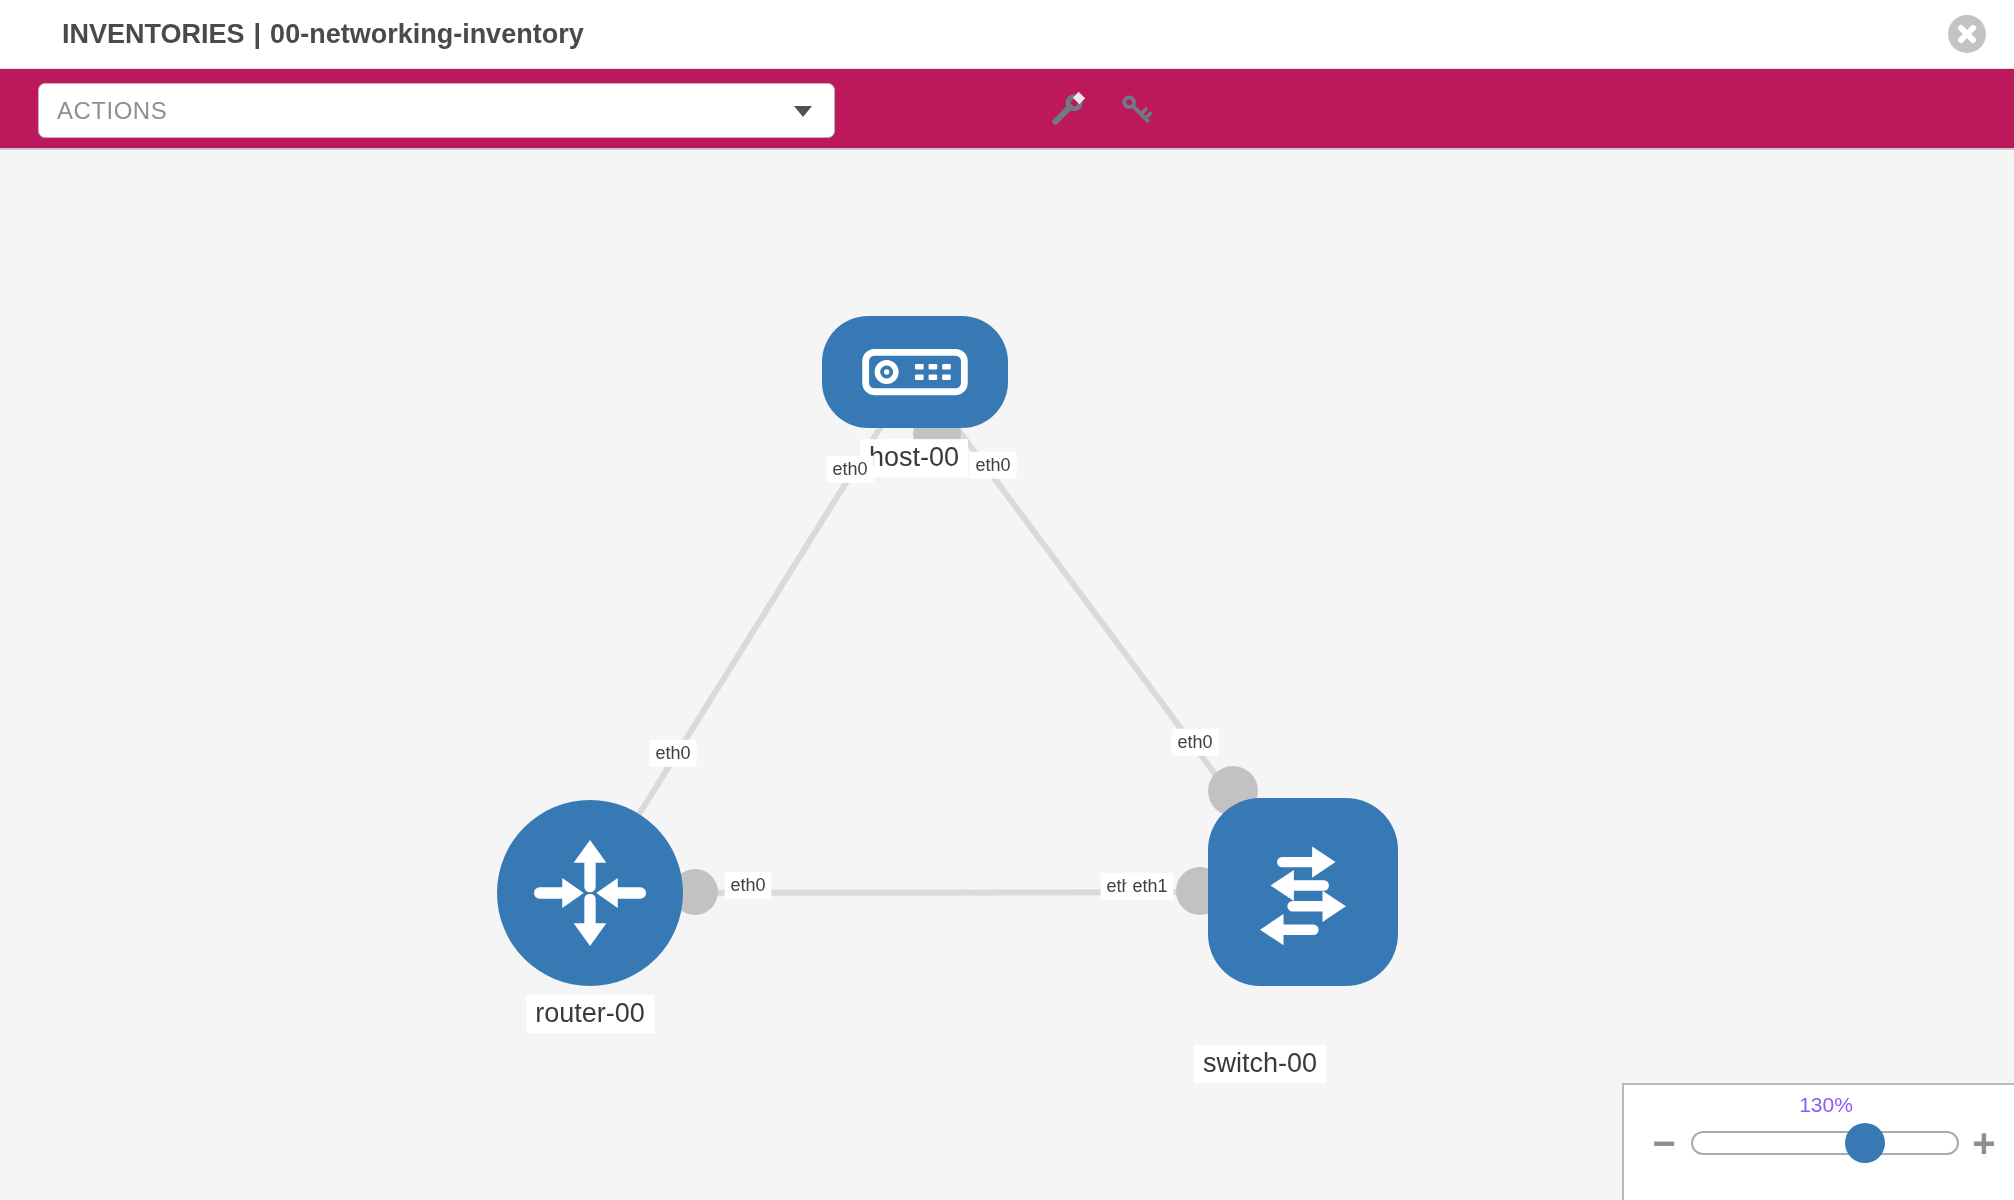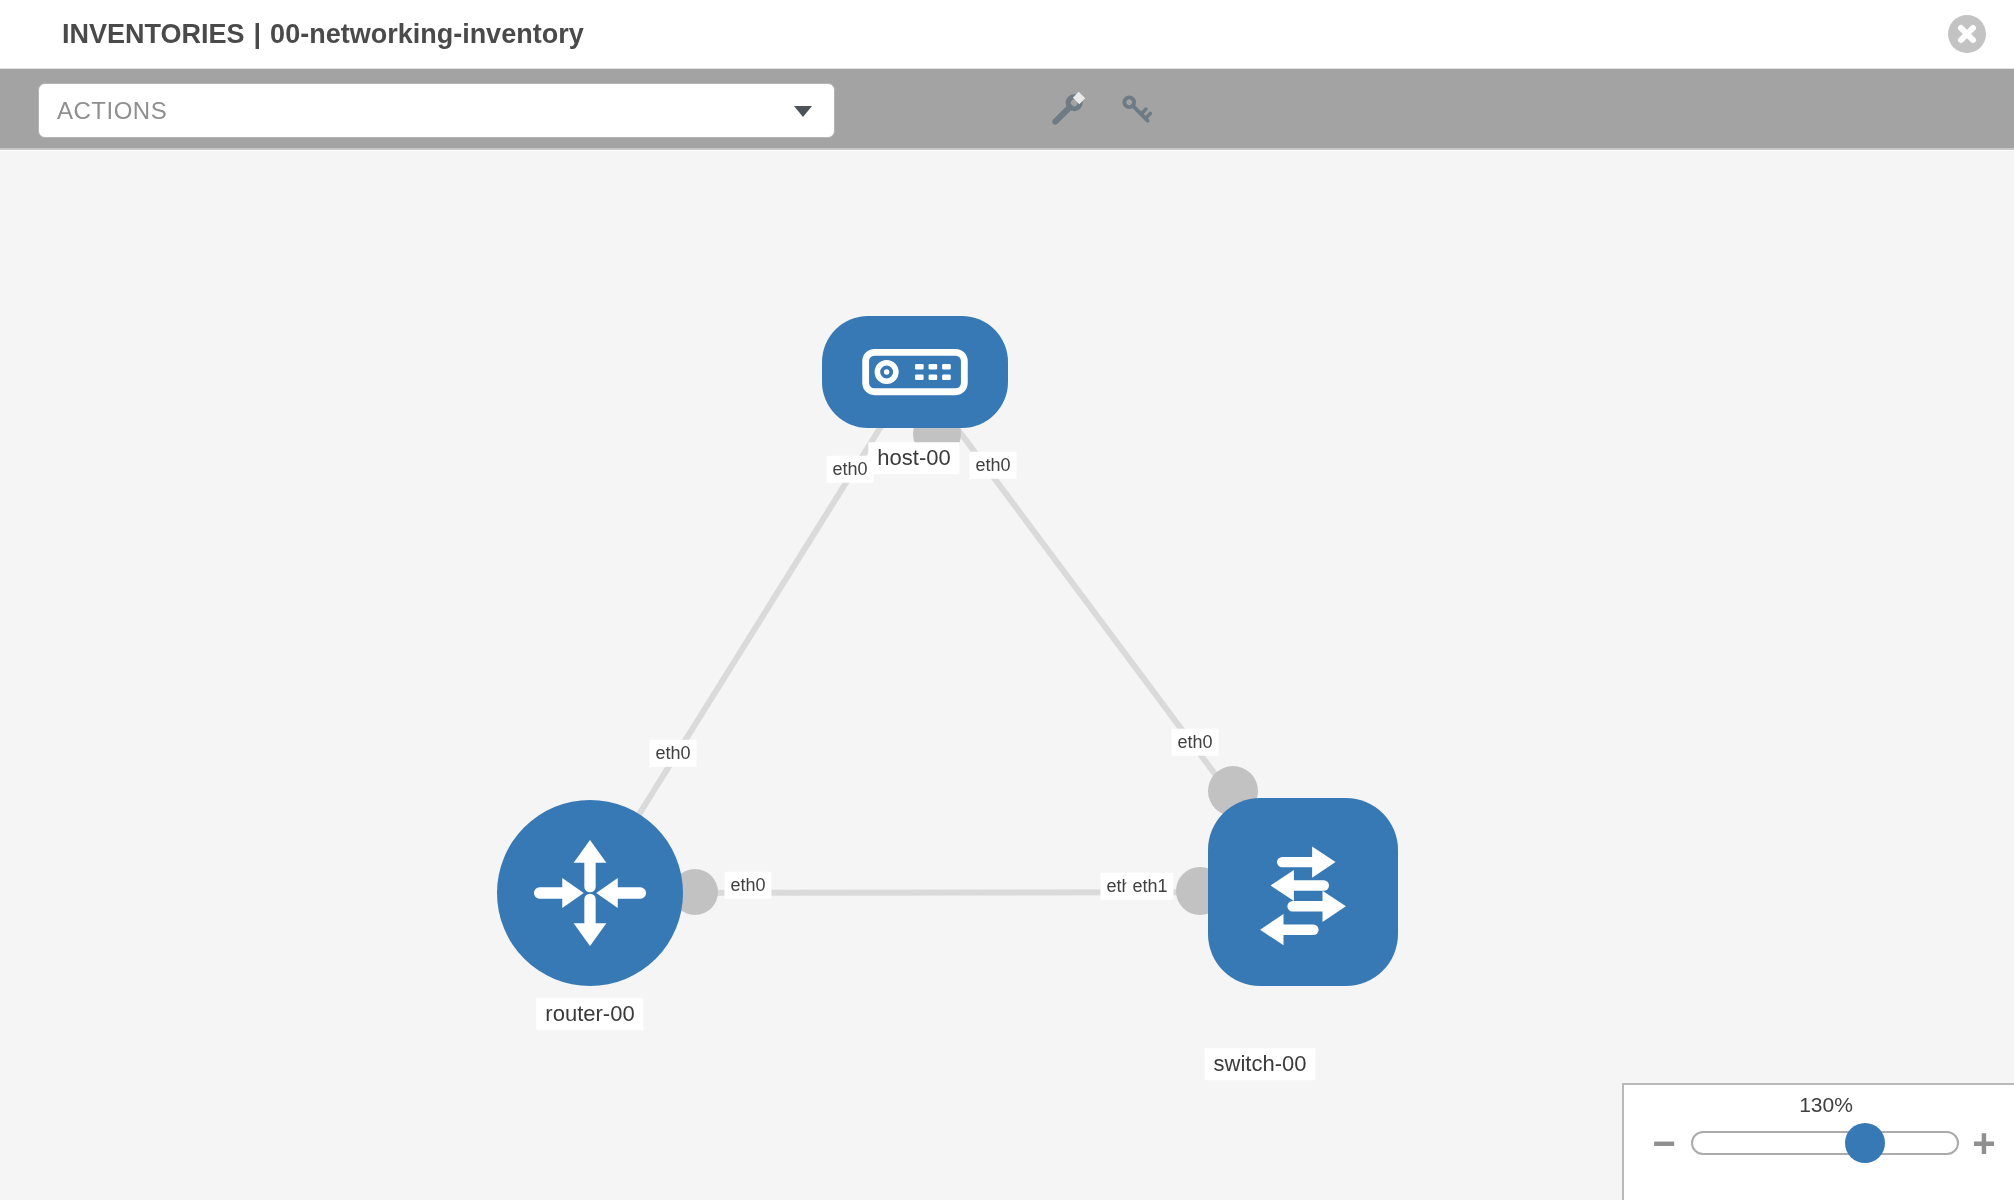--- a/index.html
+++ b/index.html
@@ -6,44 +6,44 @@
   body{font-family:"Liberation Sans","DejaVu Sans",sans-serif;background:#fff;}
   .app{position:relative;width:2014px;height:1200px;overflow:hidden;background:#fff;}
 
   
   .topbar{position:absolute;left:0;top:0;width:2014px;height:68px;background:#fff;border-bottom:1px solid #e2e2e2;}
   .title{position:absolute;left:38px;top:0;height:68px;line-height:68px;font-size:27px;font-weight:700;color:#4a4a4a;white-space:nowrap;margin-left:24px;}
   .title span{margin-right:9px;}
   .close-btn{position:absolute;right:28px;top:15px;width:38px;height:38px;border-radius:50%;background:#c3c3c3;display:flex;align-items:center;justify-content:center;cursor:pointer;}
 
   
-  .toolbar{position:absolute;left:0;top:69px;width:2014px;height:81px;background:#a3a3a3;border-bottom:2px solid #c7c7c7;box-sizing:border-box;}
+  .toolbar{position:absolute;left:0;top:69px;width:2014px;height:81px;background:#be185d;border-bottom:2px solid #c7c7c7;box-sizing:border-box;}
   .select{position:absolute;top:14px;height:55px;background:#fff;border:1px solid #b5b5b5;border-radius:7px;box-sizing:border-box;display:flex;align-items:center;cursor:pointer;}
   .select .lbl{margin-left:18px;font-size:24px;color:#8f8f8f;letter-spacing:.5px;}
   .caret{position:absolute;right:22px;top:50%;margin-top:-5px;width:0;height:0;border-left:9px solid transparent;border-right:9px solid transparent;border-top:11px solid #4d5258;}
   #actions-select{left:38px;width:797px;}
   #search-select{left:1184px;width:791px;}
   .tool-btn{position:absolute;top:15px;width:52px;height:52px;display:flex;align-items:center;justify-content:center;cursor:pointer;}
   #wrench-btn{left:1041px;}
   #key-btn{left:1111px;}
 
   
   .canvas{position:absolute;left:0;top:151px;width:2014px;height:1049px;background:#f5f5f5;overflow:hidden;}
   .edges{position:absolute;left:0;top:0;z-index:5;}
   .ifdot{position:absolute;background:#c2c2c2;border-radius:50%;z-index:10;}
   .node{position:absolute;background:#3779b5;display:flex;align-items:center;justify-content:center;z-index:20;cursor:pointer;}
   #node-host{left:822px;top:165px;width:186px;height:112px;border-radius:46px;}
   #node-router{left:497px;top:649px;width:186px;height:186px;border-radius:50%;}
   #node-switch{left:1208px;top:647px;width:190px;height:188px;border-radius:52px;}
   .chip{position:absolute;transform:translate(-50%,-50%);background:#fff;color:#404040;font-size:18px;line-height:1.25;padding:2px 6px;white-space:nowrap;z-index:30;}
-  .chip.name{font-size:22px;padding:2px 9px;color:#3a3a3a;}
+  .chip.name{font-size:27px;padding:2px 9px;color:#3a3a3a;}
 
   
   .zoom-panel{position:absolute;left:1622px;top:932px;width:400px;height:150px;background:#fff;border:2px solid #b9b9b9;box-sizing:border-box;z-index:40;}
-  .zoom-level{position:absolute;left:202px;top:8px;transform:translateX(-50%);font-size:21px;color:#404040;}
+  .zoom-level{position:absolute;left:202px;top:8px;transform:translateX(-50%);font-size:21px;color:#8b5cf6;}
   .zoom-btn{position:absolute;top:36px;width:44px;height:44px;display:flex;align-items:center;justify-content:center;font-size:40px;font-weight:700;color:#8f8f8f;cursor:pointer;line-height:1;}
   #zoom-out{left:18px;}
   #zoom-in{left:338px;}
   .zoom-track{position:absolute;left:67px;top:46px;width:268px;height:24px;border:2px solid #ababab;border-radius:14px;background:#fff;box-sizing:border-box;cursor:pointer;}
   .zoom-thumb{position:absolute;left:65%;top:50%;width:40px;height:40px;border-radius:50%;background:#3779b5;transform:translate(-50%,-50%);cursor:grab;}
 </style>
 </head>
 <body>
 
 <div class="app">

